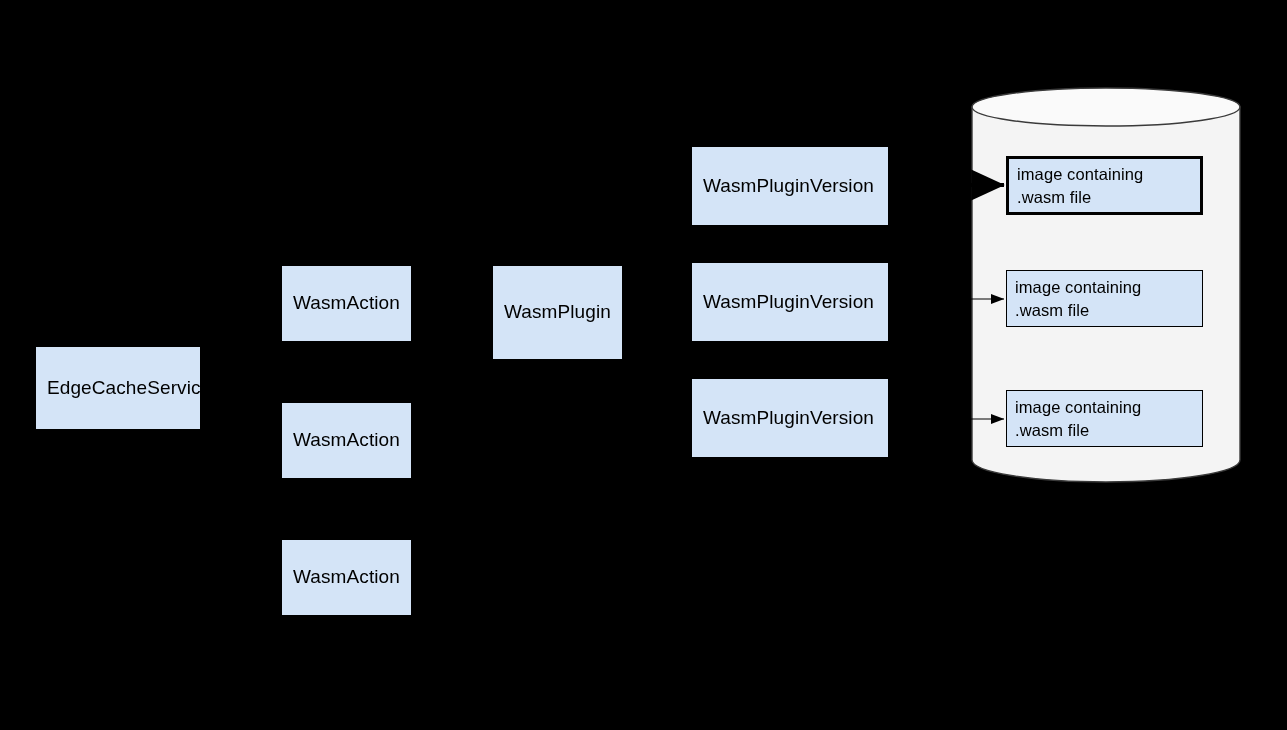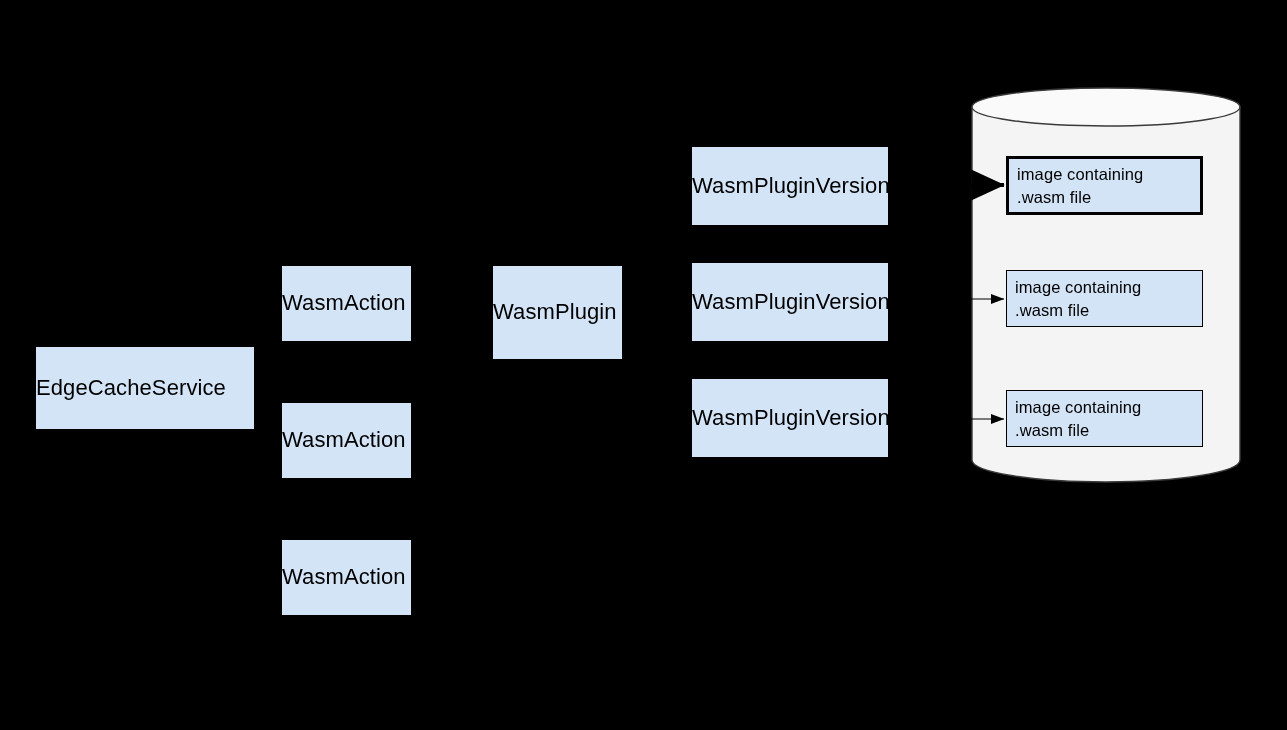--- a/index.html
+++ b/index.html
@@ -19,24 +19,25 @@
     overflow: hidden;
   }
   .node {
     position: absolute;
     box-sizing: border-box;
     background: #d4e4f7;
     color: #000000;
     display: flex;
     align-items: center;
     justify-content: flex-start;
-    font-size: 22px;
+    font-size: 19px;
     line-height: 1.3;
     letter-spacing: 0.1px;
     white-space: pre-line;
+    padding-left: 11px;
     padding-right: 6px;
   }
   .node.plain {
     border: none;
   }
   .node.thin-border {
     border: 1.3px solid #000000;
   }
   .node.thick-border {
     border: 3.2px solid #000000;
@@ -82,21 +83,21 @@
         <path d="M 0 1.8 L 11.2 6 L 0 10.2 z" fill="#000000"></path>
       </marker>
     </defs>
     <line x1="971" y1="185" x2="1004" y2="185" stroke="#000000" stroke-width="4" marker-end="url(#arrowThick)"></line>
     <line x1="971" y1="299" x2="1004" y2="299" stroke="#000000" stroke-width="1.2" marker-end="url(#arrowThin)"></line>
     <line x1="971" y1="419" x2="1004" y2="419" stroke="#000000" stroke-width="1.2" marker-end="url(#arrowThin)"></line>
   </svg>
 
   <div class="layer-nodes">
 
-    <div class="node plain" style="left:36px; top:347px; width:218px; height:82px;">EdgeCacheService</div>
+    <div class="node plain" style="left:36px; top:347px; width:164px; height:82px;">EdgeCacheService</div>
 
     <div class="node plain" style="left:282px; top:266px; width:129px; height:75px;">WasmAction</div>
     <div class="node plain" style="left:282px; top:403px; width:129px; height:75px;">WasmAction</div>
     <div class="node plain" style="left:282px; top:540px; width:129px; height:75px;">WasmAction</div>
 
     <div class="node plain" style="left:493px; top:266px; width:129px; height:93px;">WasmPlugin</div>
 
     <div class="node plain" style="left:692px; top:147px; width:196px; height:78px;">WasmPluginVersion</div>
     <div class="node plain" style="left:692px; top:263px; width:196px; height:78px;">WasmPluginVersion</div>
     <div class="node plain" style="left:692px; top:379px; width:196px; height:78px;">WasmPluginVersion</div>

